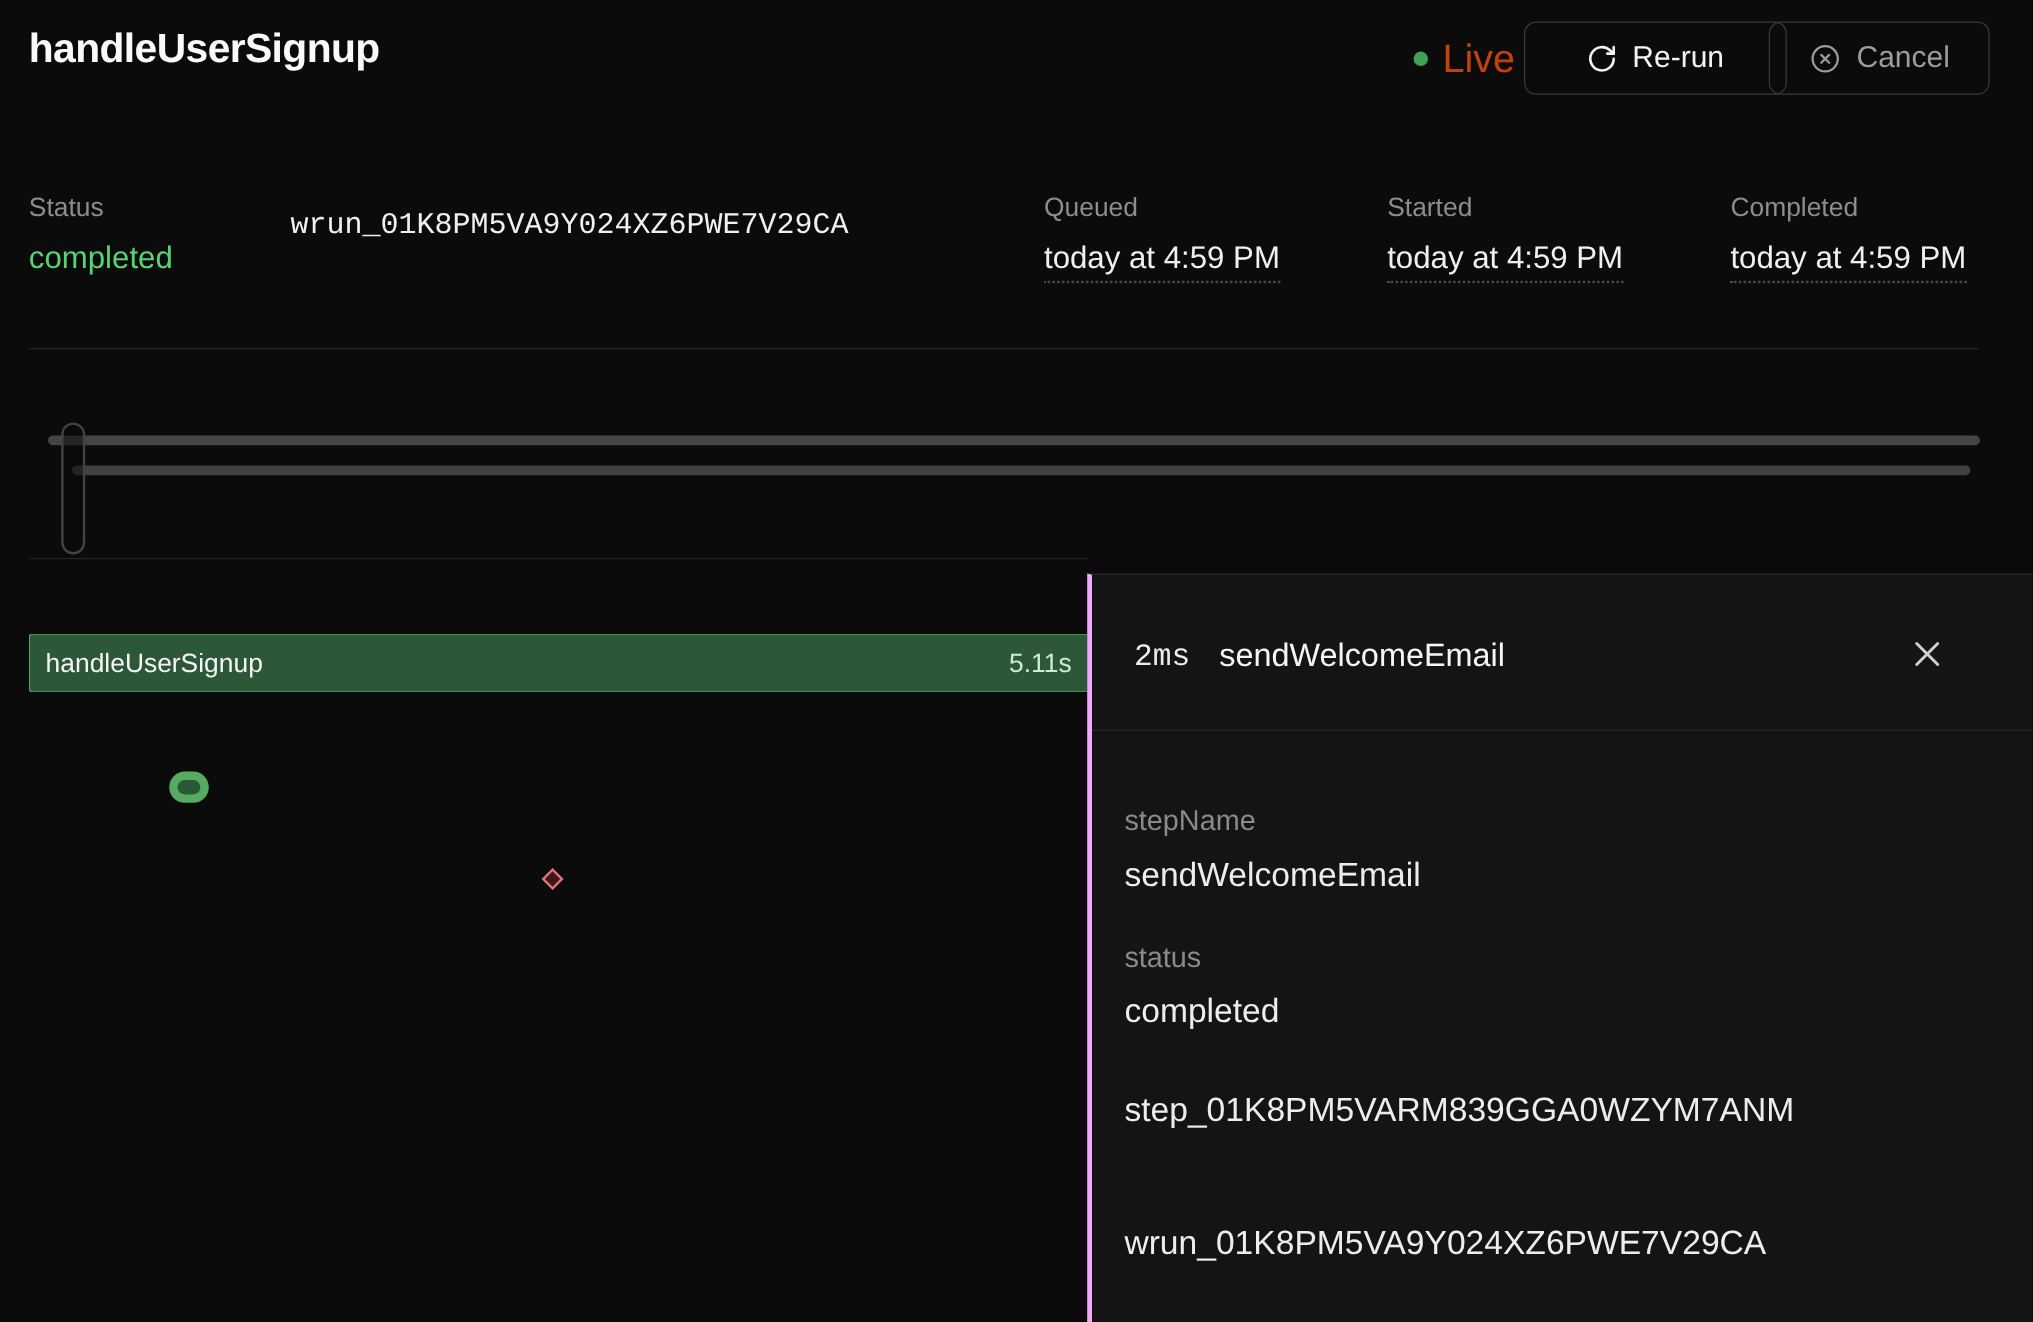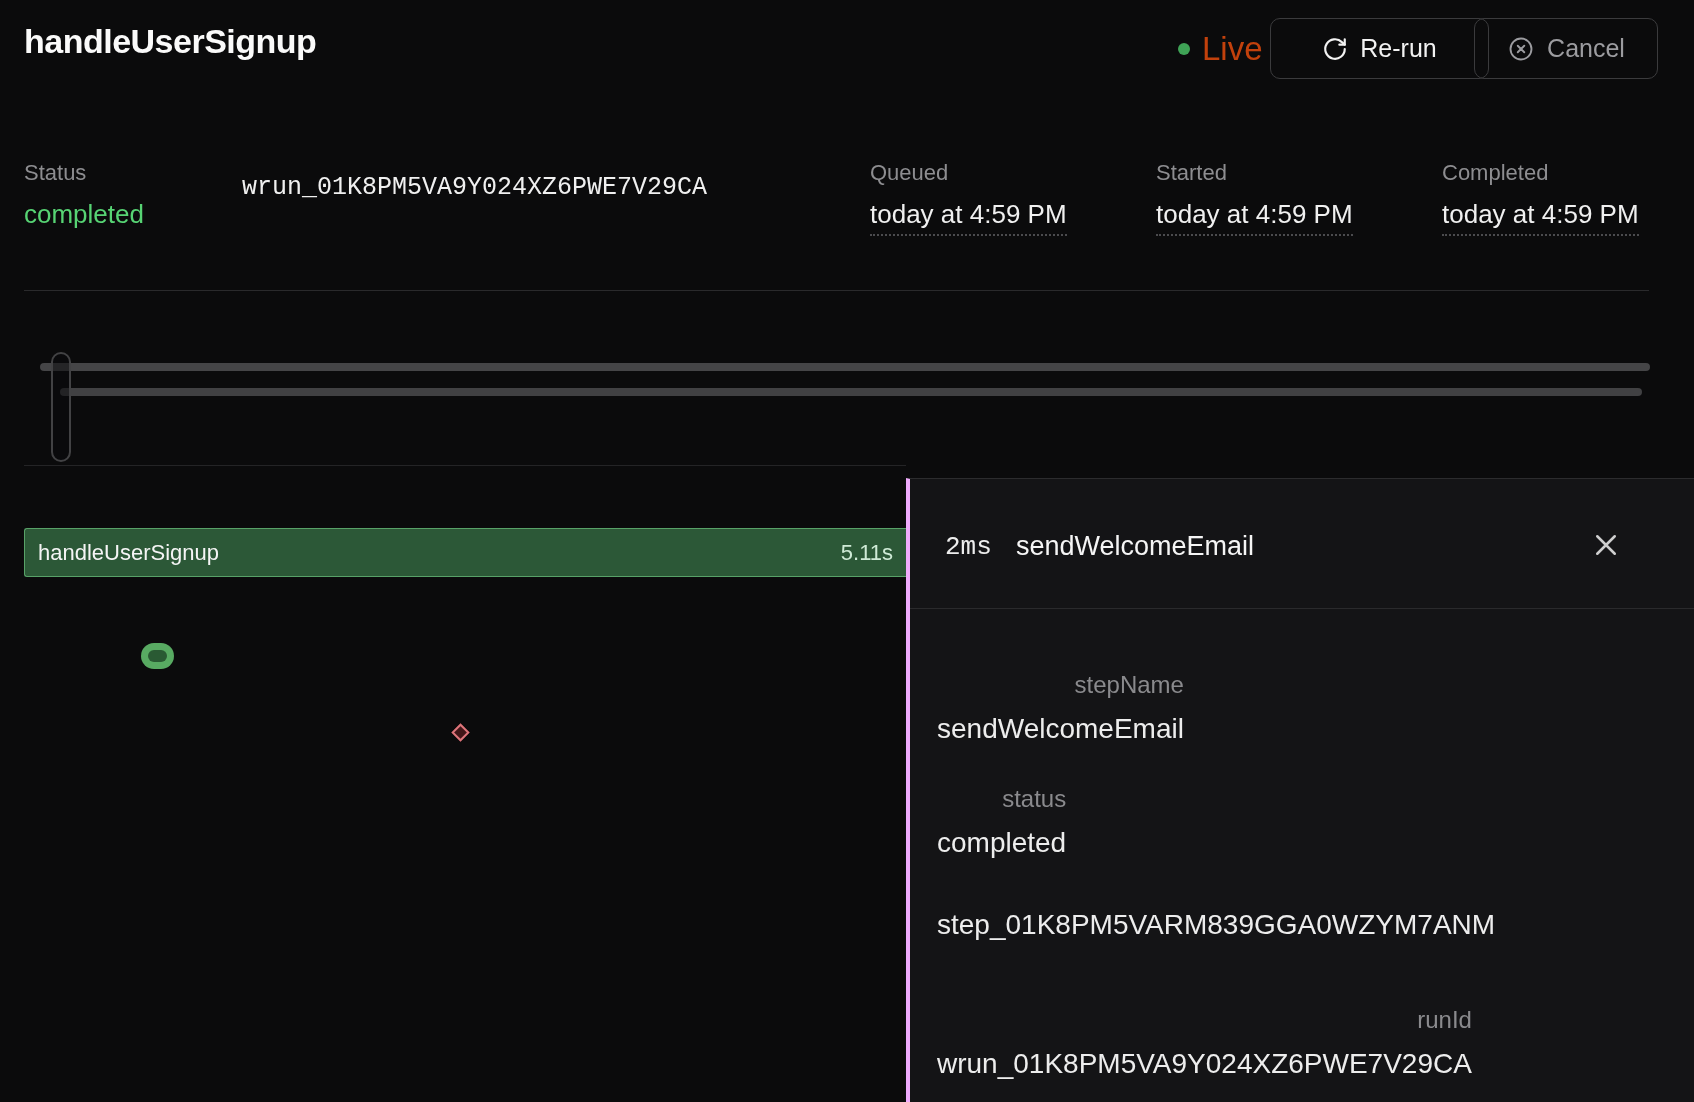--- a/index.html
+++ b/index.html
@@ -103,21 +103,21 @@
     position: absolute; left: 35px; top: 53px;
     font-family: "Liberation Mono", monospace; font-size: 26px; color: #ededed;
   }
   .panel-title { position: absolute; left: 106px; top: 52px; font-size: 27px; color: #f5f5f5; }
   .panel-close {
     position: absolute; left: 666px; top: 37px; width: 60px; height: 60px;
     display: flex; align-items: center; justify-content: center;
     background: none; border: none; cursor: pointer; color: #cfcfcf;
   }
   .panel-field { position: absolute; left: 27px; }
-  .field-label { font-size: 24px; color: #8a8a8d; line-height: 28px; text-align: right; }
+  .field-label { font-size: 24px; color: #8a8a8d; line-height: 28px; }
   .field-value { margin-top: 13px; font-size: 28px; color: #ededed; line-height: 34px; }
   .pf-0 { top: 192px; }
   .pf-1 { top: 306px; }
   .pf-2 { top: 416px; }
   .pf-3 { top: 527px; }
 </style>
 </head>
 <body>
 
 <div class="app">
@@ -209,18 +209,17 @@
       <div class="field-value">sendWelcomeEmail</div>
     </div>
     <div class="panel-field pf-1">
       <div class="field-label">status</div>
       <div class="field-value">completed</div>
     </div>
     <div class="panel-field pf-2">
       <div class="field-value">step_01K8PM5VARM839GGA0WZYM7ANM</div>
     </div>
     <div class="panel-field pf-3">
-      <div class="field-label">runId</div>
       <div class="field-value">wrun_01K8PM5VA9Y024XZ6PWE7V29CA</div>
     </div>
   </div>
 
 </div>
 
 </body></html>

